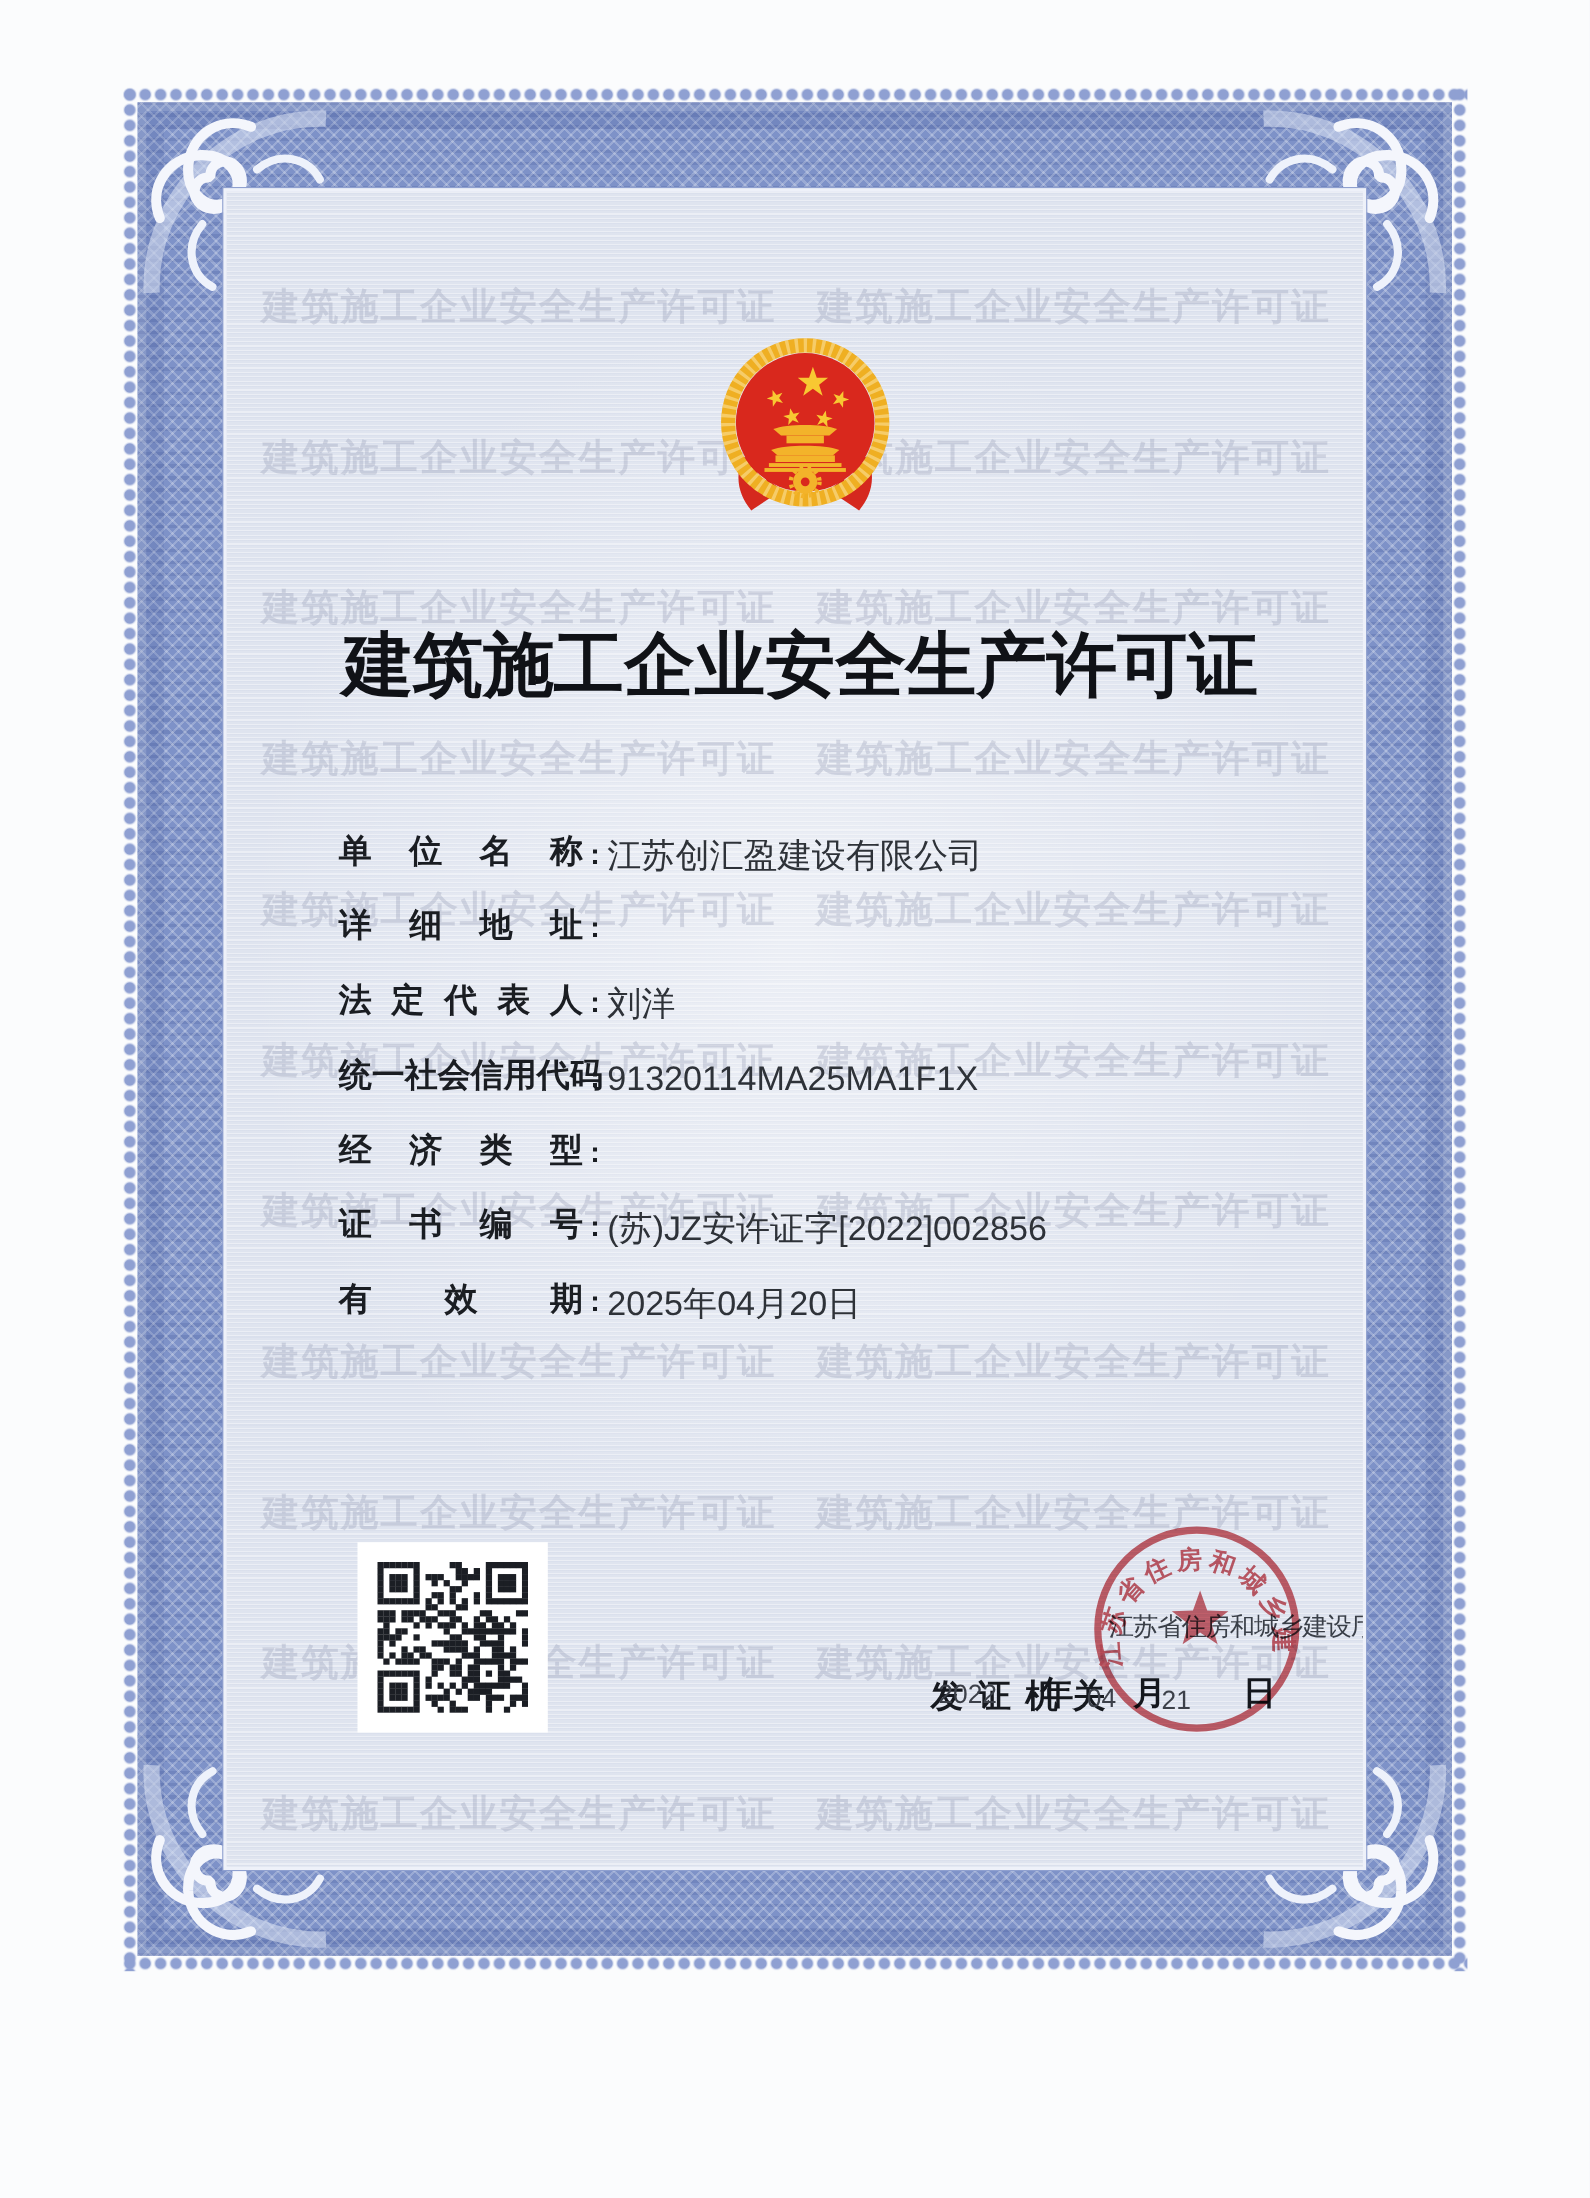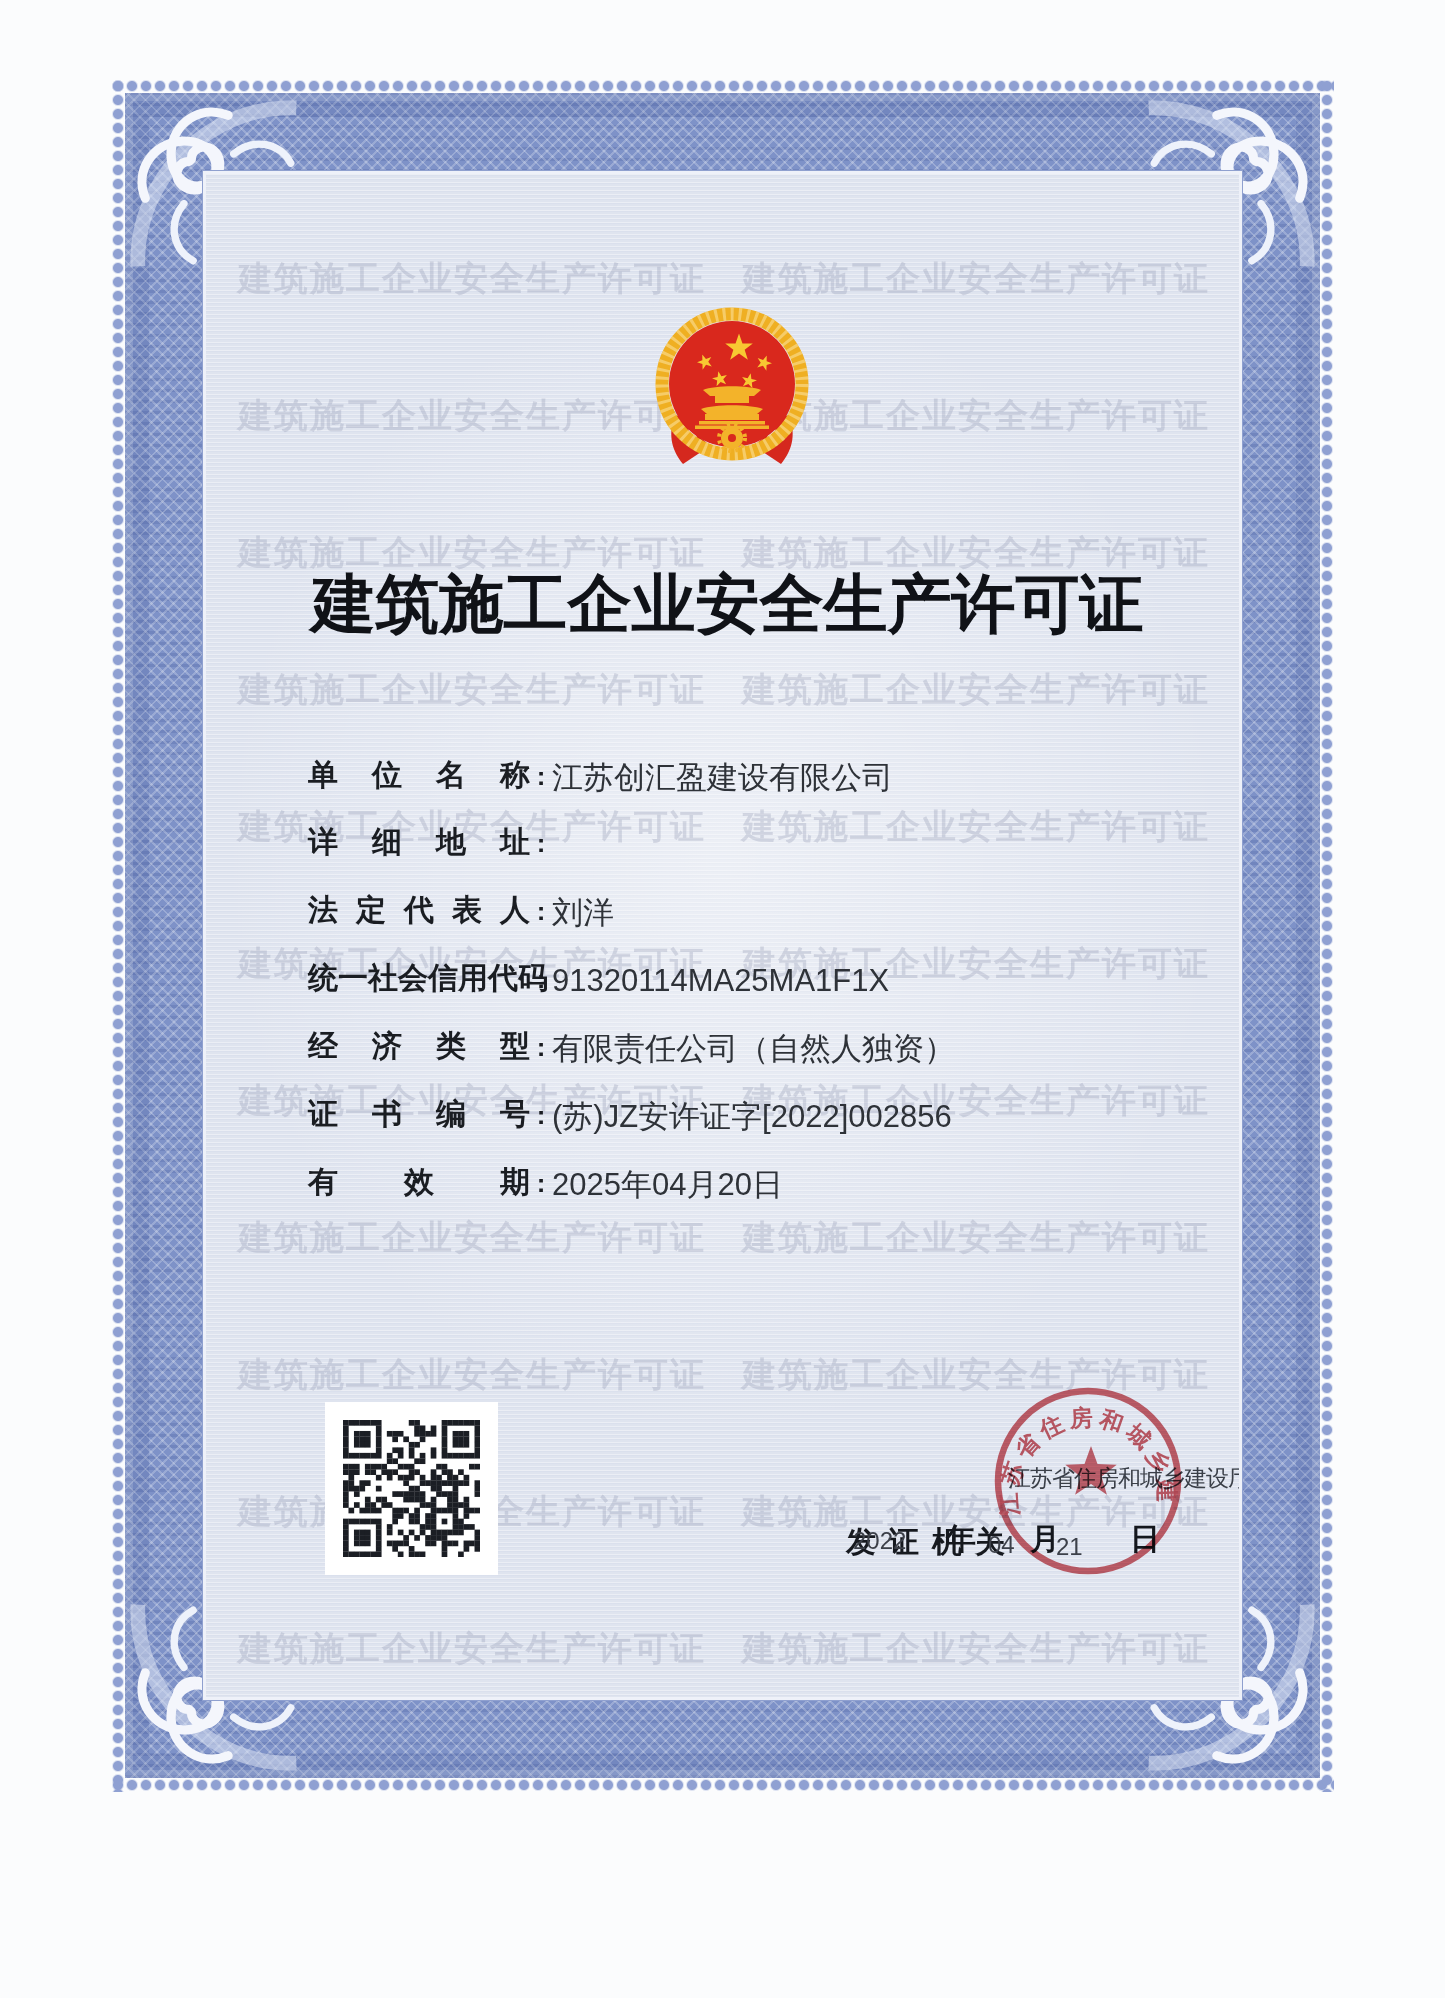--- a/index.html
+++ b/index.html
@@ -199,21 +199,20 @@
           <span class="fvalue">91320114MA25MA1F1X</span>
         </div>
         <div class="field-row" style="top: 855px;">
           <span class="flabel">
             <i>经</i>
             <i>济</i>
             <i>类</i>
             <i>型</i>
           </span>
           <span class="fcolon">:</span>
-          <span class="fvalue">有限责任公司（自然人独资）</span>
         </div>
         <div class="field-row" style="top: 923px;">
           <span class="flabel">
             <i>证</i>
             <i>书</i>
             <i>编</i>
             <i>号</i>
           </span>
           <span class="fcolon">:</span>
           <span class="fvalue">(苏)JZ安许证字[2022]002856</span>

